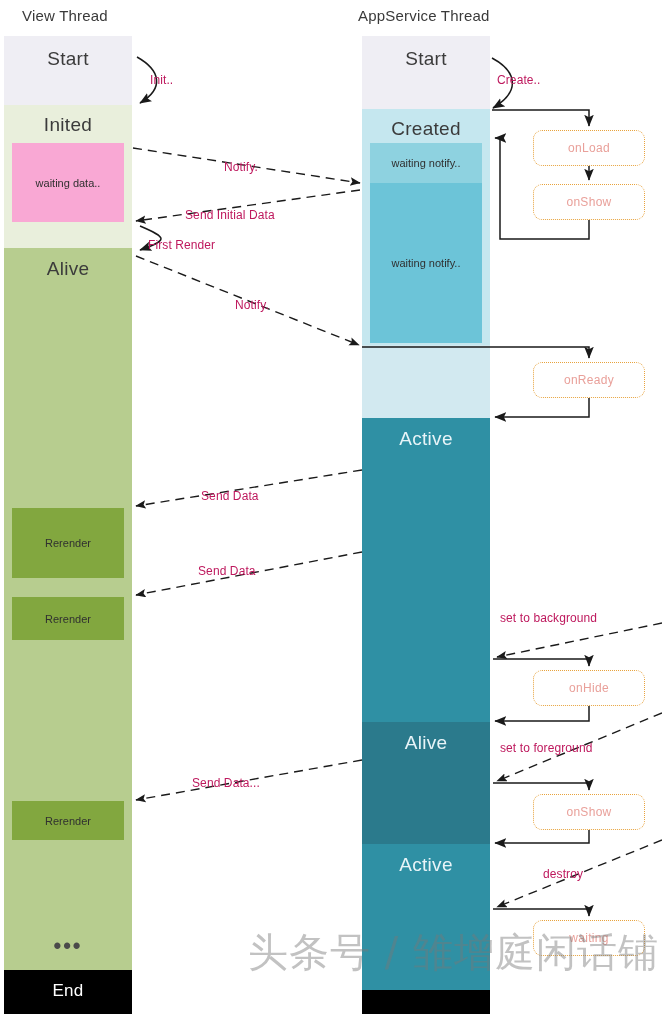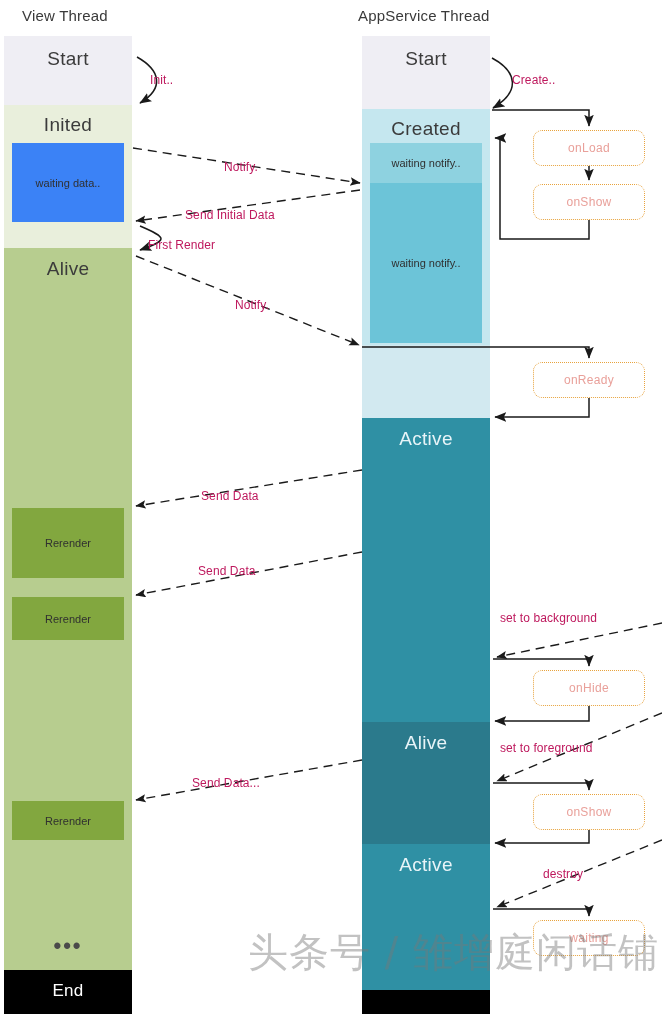--- a/index.html
+++ b/index.html
@@ -152,21 +152,21 @@
   <div class="lifeline" id="view-lane">
 
     <div class="band" style="top:0px;height:69px;background:#efeef4;">
       <div class="band-label lbl-big" style="top:12px;">Start</div>
     </div>
 
     <div class="band" style="top:69px;height:143px;background:#e9efdc;">
       <div class="band-label lbl-big" style="top:9px;">Inited</div>
     </div>
 
-    <div class="subbox" style="left:8px;top:107px;width:112px;height:79px;background:#3b82f6;">
+    <div class="subbox" style="left:8px;top:107px;width:112px;height:79px;background:#f9a8d4;">
       <span>waiting data..</span>
     </div>
 
     <div class="band" style="top:212px;height:722px;background:#b7cd8f;">
       <div class="band-label lbl-big" style="top:10px;">Alive</div>
     </div>
 
     <div class="subbox" style="left:8px;top:472px;width:112px;height:70px;background:#82a73f;">
       <span>Rerender</span>
     </div>
@@ -289,21 +289,21 @@
     <path d="M589,830 L589,843 L495,843" fill="none" stroke="#1a1a1a" stroke-width="1.5" marker-end="url(#ah)"></path>
 
     <path d="M362,760 L136,800" fill="none" stroke="#1a1a1a" stroke-width="1.4" stroke-dasharray="9,6" marker-end="url(#ah2)"></path>
 
     <path d="M662,840 L497,907" fill="none" stroke="#1a1a1a" stroke-width="1.4" stroke-dasharray="9,6" marker-end="url(#ah2)"></path>
 
     <path d="M493,909 L589,909 L589,916" fill="none" stroke="#1a1a1a" stroke-width="1.5" marker-end="url(#ah)"></path>
   </svg>
 
   <div class="edge-label" style="left:150px;top:73px;">Init..</div>
-  <div class="edge-label" style="left:512px;top:73px;">Create..</div>
+  <div class="edge-label" style="left:497px;top:73px;">Create..</div>
   <div class="edge-label" style="left:224px;top:160px;">Notify.</div>
   <div class="edge-label" style="left:185px;top:208px;">Send Initial Data</div>
   <div class="edge-label" style="left:148px;top:238px;">First Render</div>
   <div class="edge-label" style="left:235px;top:298px;">Notify.</div>
   <div class="edge-label" style="left:201px;top:489px;">Send Data</div>
   <div class="edge-label" style="left:198px;top:564px;">Send Data</div>
   <div class="edge-label" style="left:500px;top:611px;">set to background</div>
   <div class="edge-label" style="left:500px;top:741px;">set to foreground</div>
   <div class="edge-label" style="left:192px;top:776px;">Send Data...</div>
   <div class="edge-label" style="left:543px;top:867px;">destroy</div>

